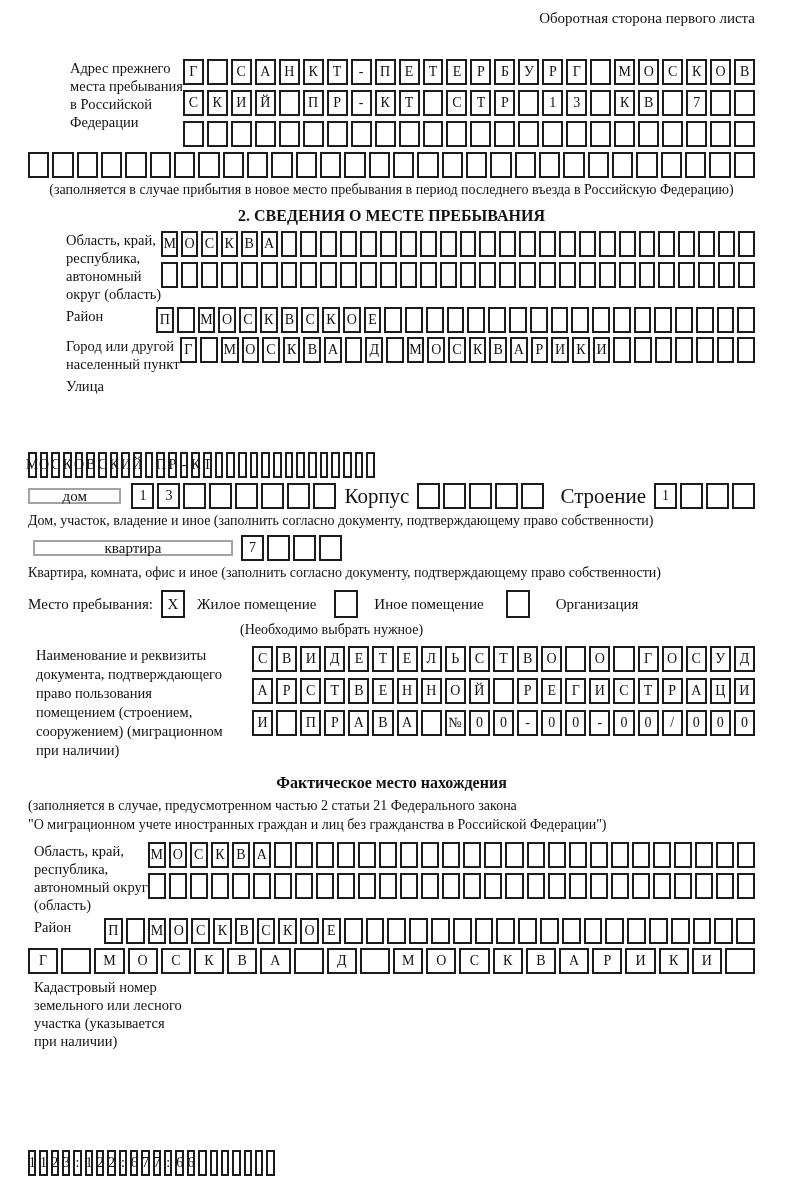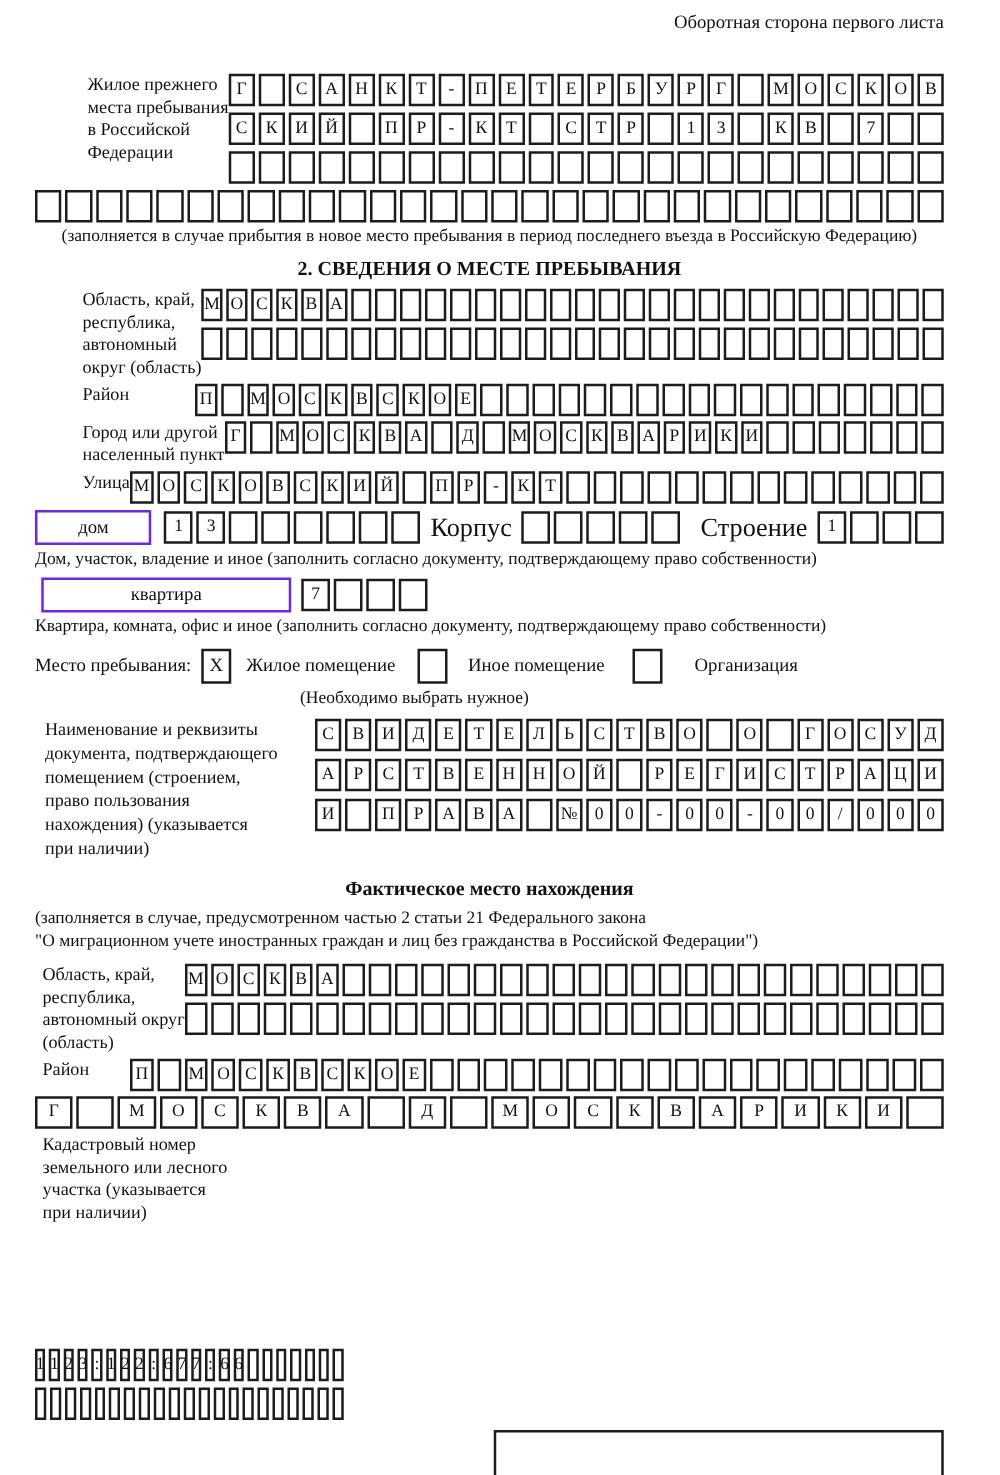--- a/index.html
+++ b/index.html
@@ -23,21 +23,21 @@
   .w-doc{flex-basis:224px;padding-left:8px;box-sizing:border-box;line-height:19px;}
   .w-oblast3{flex-basis:92px;padding-left:6px;box-sizing:border-box;}
   .w-raion3{flex-basis:76px;padding-left:6px;box-sizing:border-box;}
   .w-gorod3{flex-basis:200px;padding-left:6px;box-sizing:border-box;}
   .w-kadastr{flex-basis:150px;padding-left:6px;box-sizing:border-box;}
   .note{font-size:14px;line-height:18px;margin-top:3px;}
   .note.center{text-align:center;}
   .sec-title{text-align:center;font-weight:bold;font-size:16px;margin:8px 0 4px 0;}
   
   .inline-row{display:flex;align-items:center;margin-top:5px;}
-  .bigbox{height:28px;border:2px solid #6d28d9;display:flex;align-items:center;justify-content:center;font-size:15px;box-sizing:border-box;}
+  .bigbox{height:16px;border:2px solid #a3a3a3;display:flex;align-items:center;justify-content:center;font-size:15px;box-sizing:border-box;}
   .dom-box{width:166px;}
   .kv-box{width:200px;margin-left:5px;}
   .inline-row .cells{flex:0 0 auto;}
   .small-label{font-size:21px;margin:0 8px;}
   
   .mesto{display:flex;align-items:center;margin-top:8px;font-size:15px;}
   .chk{width:20px;height:24px;border:2px solid #1c1c1c;display:flex;align-items:center;justify-content:center;
        font-size:15px;flex:0 0 auto;}
   
   .stamp-wrap{width:386px;margin-left:auto;margin-top:8px;}
@@ -47,21 +47,21 @@
 </style>
 </head>
 <body>
 
 <div class="page">
 
   <div class="hdr">Оборотная сторона первого листа</div>
 
   <div class="group">
     <div class="label-col w-address">
-        <div>Жилое прежнего</div>
+        <div>Адрес прежнего</div>
         <div>места пребывания</div>
         <div>в Российской</div>
         <div>Федерации</div>
       </div>
     <div class="rows">
       <div class="cells">
           <div class="cell">Г</div>
           <div class="cell"></div>
           <div class="cell">С</div>
           <div class="cell">А</div>
@@ -316,21 +316,21 @@
         <div class="cell"></div>
         <div class="cell"></div>
         <div class="cell"></div>
         <div class="cell"></div>
         <div class="cell"></div>
         <div class="cell"></div>
         <div class="cell"></div>
       </div>
   </div>
 
-  <div class="group" style="margin-top:4px;">
+  <div class="group" style="margin-top:4px;flex-direction:column;">
     <div class="label-col w-ulitsa">Улица</div>
     <div class="cells">
         <div class="cell">М</div>
         <div class="cell">О</div>
         <div class="cell">С</div>
         <div class="cell">К</div>
         <div class="cell">О</div>
         <div class="cell">В</div>
         <div class="cell">С</div>
         <div class="cell">К</div>
@@ -408,23 +408,23 @@
     <span style="margin-left:16px;">Иное помещение</span>
     <span class="chk" style="margin-left:22px;"></span>
     <span style="margin-left:26px;">Организация</span>
   </div>
   <div class="note" style="padding-left:212px;">(Необходимо выбрать нужное)</div>
 
   <div class="group" style="margin-top:7px;">
     <div class="label-col w-doc">
         <div>Наименование и реквизиты</div>
         <div>документа, подтверждающего</div>
+        <div>право пользования</div>
         <div>помещением (строением,</div>
-        <div>право пользования</div>
-        <div>нахождения) (указывается</div>
+        <div>сооружением) (миграционном</div>
         <div>при наличии)</div>
       </div>
     <div class="rows" style="gap:6px;">
       <div class="cells">
           <div class="cell">С</div>
           <div class="cell">В</div>
           <div class="cell">И</div>
           <div class="cell">Д</div>
           <div class="cell">Е</div>
           <div class="cell">Т</div>

